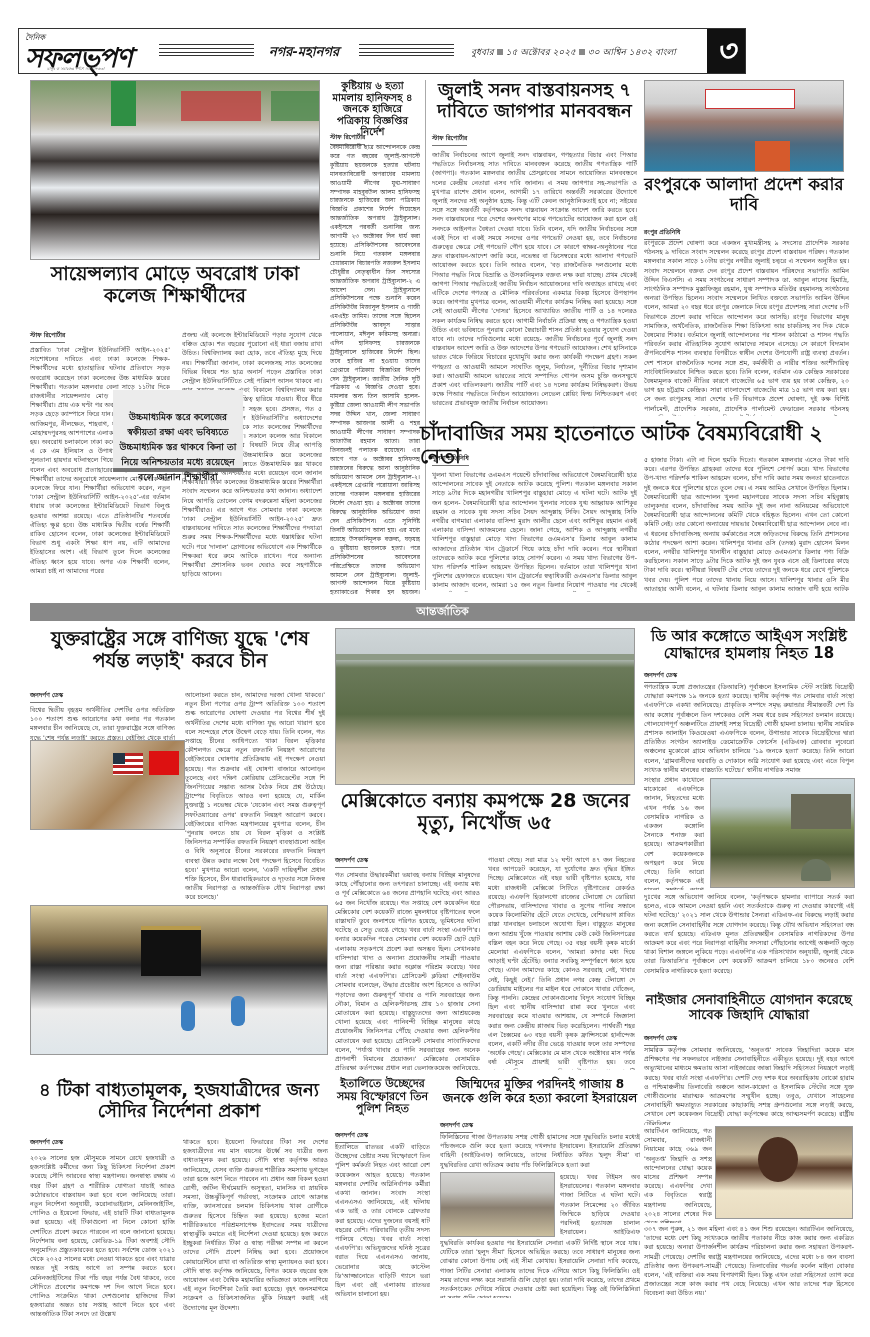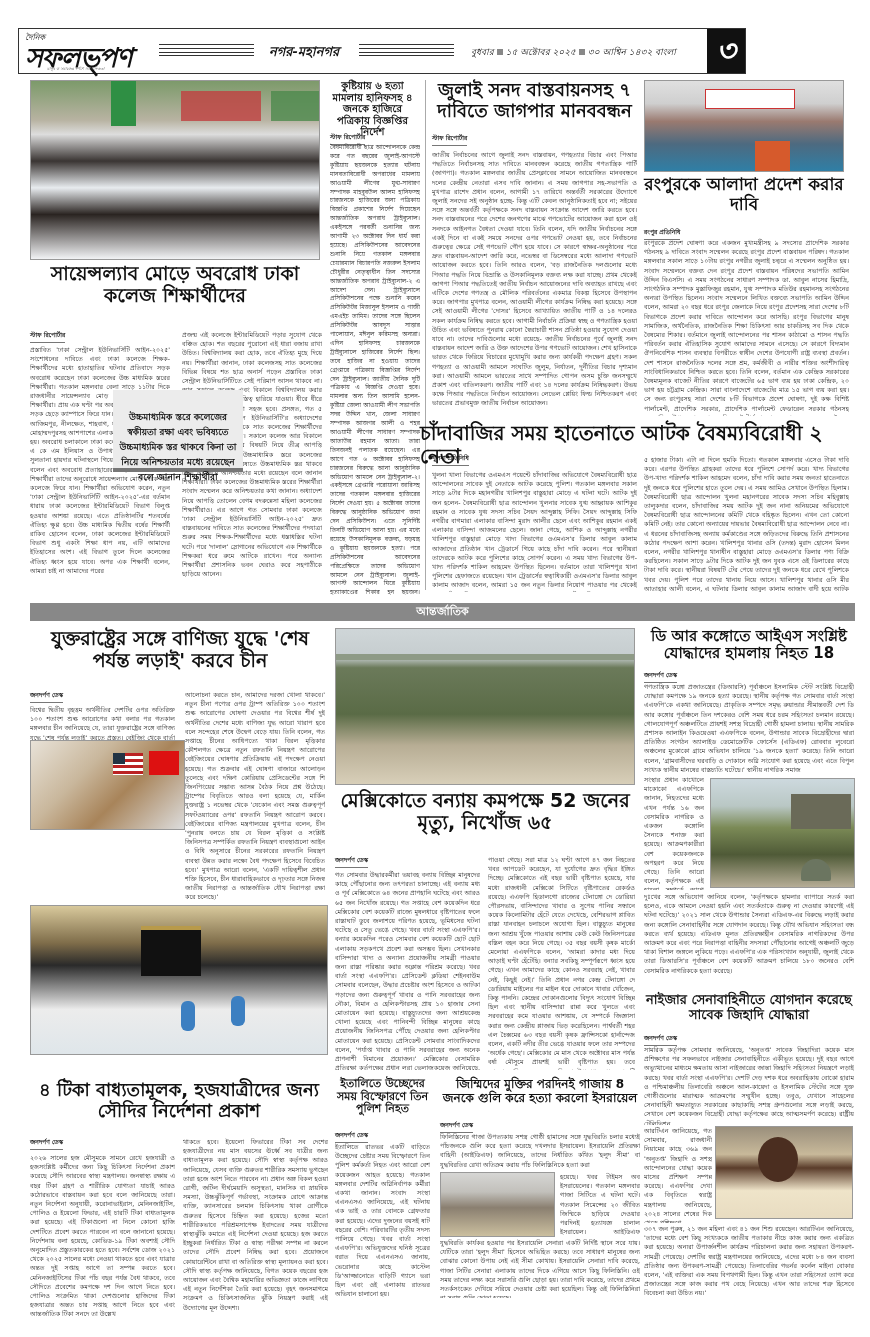--- a/index.html
+++ b/index.html
@@ -83,21 +83,21 @@
   <div class="abs" style="left:82px;top:12px;width:30px;height:22px;background:repeating-linear-gradient(180deg,#b22 0 3px,#fff 3px 6px);"></div>
   <div class="abs" style="left:82px;top:12px;width:12px;height:11px;background:#234;"></div>
   <div class="abs" style="left:118px;top:10px;width:30px;height:24px;background:#d11;"></div>
 </div>
 <div class="abs body" style="left:30px;top:833px;width:155px;height:60px;"></div>
 <div class="abs body" style="left:185px;top:690px;width:140px;height:210px;">আলোচনা করতে চান, আমাদের দরজা খোলা থাকবে।' নতুন চীনা পণ্যের ওপর ট্রাম্প অতিরিক্ত ১০০ শতাংশ শুল্ক আরোপের ঘোষণা দেওয়ার পর বিশ্বের শীর্ষ দুই অর্থনীতির দেশের মধ্যে বাণিজ্য যুদ্ধ আরো খারাপ হবে বলে সন্দেহের শেষে উদ্বেগ বেড়ে যায়। তিনি বলেন, গত সপ্তাহে চীনের আধিপত্যে থাকা বিরল মৃত্তিকার কৌশলগত ক্ষেত্রে নতুন রফতানি নিয়ন্ত্রণ আরোপের বেইজিংয়ের ঘোষণার প্রতিক্রিয়ায় এই পদক্ষেপ নেওয়া হয়েছে। গত শুক্রবার এই ঘোষণা বাজারে আলোড়ন তুলেছে এবং দক্ষিণ কোরিয়ায় প্রেসিডেন্টের সঙ্গে শি জিনপিংয়ের সম্ভাব্য আসন্ন বৈঠক নিয়ে প্রশ্ন উঠেছে। ট্রাম্পের বিবৃতিতে আরও বলা হয়েছে যে, মার্কিন যুক্তরাষ্ট্র ১ নভেম্বর থেকে 'যেকোন এবং সমস্ত গুরুত্বপূর্ণ সফটওয়্যারের ওপর' রফতানি নিয়ন্ত্রণ আরোপ করবে। বেইজিংয়ের বাণিজ্য মন্ত্রণালয়ের মুখপাত্র বলেন, চীন 'পুনরায় বলতে চায় যে বিরল মৃত্তিকা ও সংশ্লিষ্ট জিনিসপত্র সম্পর্কিত রফতানি নিয়ন্ত্রণ ব্যবস্থাগুলো আইন ও বিধি অনুসারে চীনের সরকারের রফতানি নিয়ন্ত্রণ ব্যবস্থা উন্নত করার লক্ষ্যে বৈধ পদক্ষেপ হিসেবে বিবেচিত হবে।' মুখপাত্র আরো বলেন, 'একটি দায়িত্বশীল প্রধান শক্তি হিসেবে, চীন ধারাবাহিকভাবে ও দৃঢ়তার সঙ্গে নিজস্ব জাতীয় নিরাপত্তা ও আন্তর্জাতিক যৌথ নিরাপত্তা রক্ষা করে চলেছে।'</div>
 
 <div class="abs photo" style="left:335px;top:628px;width:300px;height:157px;background:linear-gradient(180deg,#cfd6d8 0%,#c6cdcf 18%,#6b7a5a 25%,#5a6b46 55%,#b7ad94 75%,#d8cfb9 100%);">
   <div class="abs" style="left:0;top:25px;width:300px;height:6px;background:#8e9a86;"></div>
 </div>
-<div class="abs hl" style="left:335px;top:790px;width:300px;font-size:19px;">মেক্সিকোতে বন্যায় কমপক্ষে 52 জনের মৃত্যু, নিখোঁজ ৬৫</div>
+<div class="abs hl" style="left:335px;top:790px;width:300px;font-size:19px;">মেক্সিকোতে বন্যায় কমপক্ষে 28 জনের মৃত্যু, নিখোঁজ ৬৫</div>
 <div class="abs byline" style="left:335px;top:855px;">জনদর্পণ ডেস্ক</div>
 <div class="abs body" style="left:335px;top:870px;width:145px;height:200px;">গত সোমবার উদ্ধারকর্মীরা ভয়াবহ বন্যায় বিচ্ছিন্ন মানুষদের কাছে পৌঁছানোর জন্য তৎপরতা চালাচ্ছে। এই বন্যায় মধ্য ও পূর্ব মেক্সিকোতে ৬৪ জনের প্রাণহানি ঘটেছে এবং আরও ৬৫ জন নিখোঁজ রয়েছে। গত সপ্তাহে বেশ কয়েকদিন ধরে মেক্সিকোর বেশ কয়েকটি রাজ্যে মুষলধারে বৃষ্টিপাতের ফলে রাস্তাঘাট ডুবে জলাশয়ে পরিণত হয়েছে, ভূমিধসের ঘটনা ঘটেছে ও সেতু ভেঙে গেছে। খবর বার্তা সংস্থা এএফপি'র। বন্যার কয়েকদিন পরেও সোমবার বেশ কয়েকটি ছোট ছোট এলাকায় সড়কপথে প্রবেশ করা অসম্ভব ছিল। সেখানকার বাসিন্দারা খাদ্য ও অন্যান্য প্রয়োজনীয় সামগ্রী পাওয়ার জন্য রাস্তা পরিষ্কার করার অক্লান্ত পরিশ্রম করেছে। খবর বার্তা সংস্থা এএফপি'র। প্রেসিডেন্ট ক্লডিয়া শেইনবাউম সোমবার বলেছেন, উদ্ধার প্রচেষ্টার অংশ হিসেবে ও আটকা পড়াদের জন্য গুরুত্বপূর্ণ খাবার ও পানি সরবরাহের জন্য নৌকা, বিমান ও হেলিকপ্টারসহ প্রায় ১০ হাজার সেনা মোতায়েন করা হয়েছে। বাস্তুচ্যুতদের জন্য আশ্রয়কেন্দ্র খোলা হয়েছে এবং পানিবন্দী বিচ্ছিন্ন মানুষের কাছে প্রয়োজনীয় জিনিসপত্র পৌঁছে দেওয়ার জন্য হেলিকপ্টার মোতায়েন করা হয়েছে। প্রেসিডেন্ট সোমবার সাংবাদিকদের বলেন, 'পর্যাপ্ত খাবার ও পানি সরবরাহের জন্য অনেক প্রাণনাশী বিমানের প্রয়োজন।' মেক্সিকোর বেসামরিক প্রতিরক্ষা কর্তৃপক্ষের প্রধান লরা ভেলাজকুয়েজ জানিয়েছে, কয়েকদিন ধরে ভারী বৃষ্টিপাতের ফলে সৃষ্ট বন্যায় ভেরাক্রুজ, হিডালগো ও পুয়েবলা রাজ্যগুলো সবচেয়ে বেশি ক্ষতিগ্রস্ত হয়েছে। শুধুমাত্র হিডালগোতেই ৪৩ জন নিখোঁজ হওয়ার খবর</div>
 <div class="abs body" style="left:488px;top:855px;width:147px;height:215px;">পাওয়া গেছে। সরা মাত্র ১২ ঘণ্টা আগে ৪৭ জন নিহতের খবর আপডেট করেছেন, যা দুর্যোগের দ্রুত বৃদ্ধির ইঙ্গিত দিচ্ছে। মেক্সিকোতে এই বছর ভারী বৃষ্টিপাত হয়েছে, যার মধ্যে রাজধানী মেক্সিকো সিটিতে বৃষ্টিপাতের রেকর্ডও রয়েছে। এএফপি হিডালগো রাজ্যের টেনাঙ্গো দে ডোরিয়া পৌরসভায়, বাসিন্দাদের খাবার ও সুপেয় পানির সন্ধানে কয়েক কিলোমিটার হেঁটে যেতে দেখেছে, বেশিরভাগ প্লাবিত রাস্তা যানবাহন চলাচলে অযোগ্য ছিল। বাস্তুচ্যুত মানুষের জন্য আশ্রয় খুঁজে পাওয়ার আশায় কেউ কেউ জিনিসপত্রের বস্তিল বহন করে নিয়ে গেছে। ৩৫ বছর বয়সী কৃষক মার্কো মেলোয়া এএফপিকে বলেন, 'আমরা কাদার মধ্য দিয়ে আড়াই ঘণ্টা হেঁটেছি। বন্যার সবকিছু সম্পূর্ণরূপে ধ্বংস হয়ে গেছে। এখন আমাদের কাছে কোনও সরবরাহ নেই, খাবার নেই, কিছুই নেই।' তিনি প্রধান নগর কেন্দ্র টেনাঙ্গো দে ডোরিয়ায় মাইলের পর মাইল ধরে দোকানে খাবার খোঁজেন, কিন্তু পাননি। কেন্দ্রের দোকানগুলোর বিদ্যুৎ সংযোগ বিচ্ছিন্ন ছিল এবং স্থানীয় বাসিন্দারা রান্না করে খুলতে এবং সরবরাহের কমে যাওয়ার আশঙ্কায়, যে সম্পর্কে জিজ্ঞাসা করার জন্য কেন্দ্রীয় প্লাজায় ভিড় করেছিলেন। পার্শ্ববর্তী শহর এল চৈক্সমের ৬৩ বছর বয়সী কৃষক ফ্রান্সিসকো হার্নান্দেজ বলেন, একটি নদীর তীর ভেঙে যাওয়ার ফলে তার সম্পদের 'অর্ধেক গেছে'। মেক্সিকোর মে মাস থেকে অক্টোবর মাস পর্যন্ত বর্ষা মৌসুমে প্রায়শই ভারী বৃষ্টিপাত হয়। তবে আবহাওয়াবিদদের মতে, মেক্সিকো উপসাগর থেকে একটি গ্রীষ্মমণ্ডলীয় ব্যবস্থা ও উত্তর থেকে একটি ঠান্ডা ফ্রন্টের সম্মিলন গত সপ্তাহের মুষলধারে বৃষ্টিপাতকে আরও বিপজ্জনক করে তুলেছে।</div>
 
 <div class="abs hl" style="left:644px;top:628px;width:210px;font-size:15px;">ডি আর কঙ্গোতে আইএস সংশ্লিষ্ট যোদ্ধাদের হামলায় নিহত 18</div>
 <div class="abs byline" style="left:644px;top:670px;">জনদর্পণ ডেস্ক</div>
 <div class="abs body" style="left:644px;top:682px;width:210px;height:90px;">গণতান্ত্রিক কঙ্গো প্রজাতন্ত্রের (ডিআরসি) পূর্বাঞ্চলে ইসলামিক স্টেট সংশ্লিষ্ট বিদ্রোহী যোদ্ধারা কমপক্ষে ১৯ জনকে হত্যা করেছে। স্থানীয় কর্তৃপক্ষ গত সোমবার বার্তা সংস্থা এএফপি'কে একথা জানিয়েছে। প্রাকৃতিক সম্পদে সমৃদ্ধ রুয়ান্ডার সীমান্তবর্তী দেশ ডি আর কঙ্গোর পূর্বাঞ্চলে তিন দশকেরও বেশি সময় ধরে চরম সহিংসতা চলমান রয়েছে। গোলযোগপূর্ণ অঞ্চলটিতে প্রায়শই সশস্ত্র বিদ্রোহী গোষ্ঠী হামলা চালায়। স্থানীয় সামরিক প্রশাসক আলাইন কিওয়েওয়া এএফপিকে বলেন, উগান্ডার সাবেক বিদ্রোহীদের দ্বারা প্রতিষ্ঠিত সংগঠন অ্যালাইড ডেমোক্রেটিক ফোর্সেস (এডিএফ) রোববার লুবেরো অঞ্চলের মুকোকো গ্রামে অভিযান চালিয়ে '১৯ জনকে হত্যা' করেছে। তিনি আরো বলেন, 'গ্রামবাসীদের ঘরবাড়ি ও দোকানে অগ্নি সংযোগ করা হয়েছে এবং এতে বিপুল সংখ্যক স্থানীয় মানুষের বাস্তুচ্যুতি ঘটেছে।' স্থানীয় নাগরিক সমাজ</div>
 <div class="abs body" style="left:644px;top:775px;width:60px;height:115px;">সংস্থার প্রধান কাখোলে মাকোকো এএফপিকে জানান, নিহতদের মধ্যে এখন পর্যন্ত ১৬ জন বেসামরিক নাগরিক ও একজন কঙ্গোলি সৈন্যকে শনাক্ত করা হয়েছে। আক্রমণকারীরা বেশ কয়েকজনকে অপহরণ করে নিয়ে গেছে। তিনি আরো বলেন, কর্তৃপক্ষকে এই হামলা সম্পর্কে আগে থেকেই সতর্ক করা হয়েছিল। মাকোকো</div>
 <div class="abs photo" style="left:710px;top:778px;width:145px;height:110px;background:linear-gradient(180deg,#cdd9de 0%,#b9c7c4 25%,#7b8a56 45%,#4f5a37 70%,#b6ad96 100%);">
   <div class="abs" style="left:80px;top:15px;width:60px;height:35px;background:#6a6a58;"></div>

